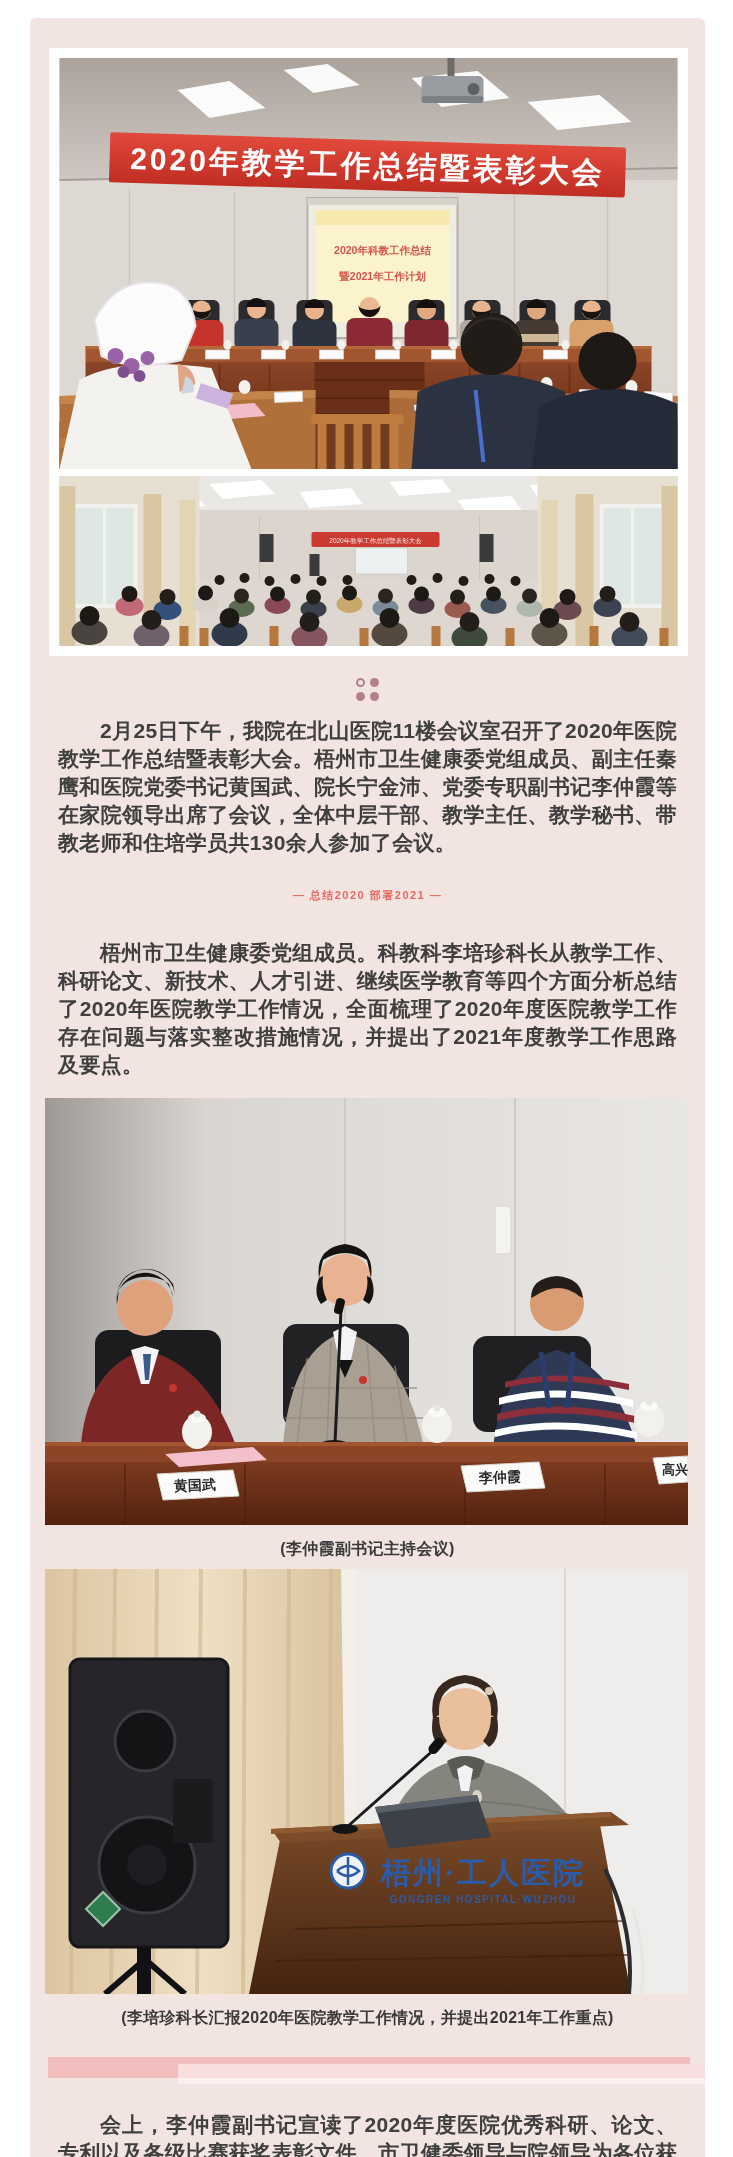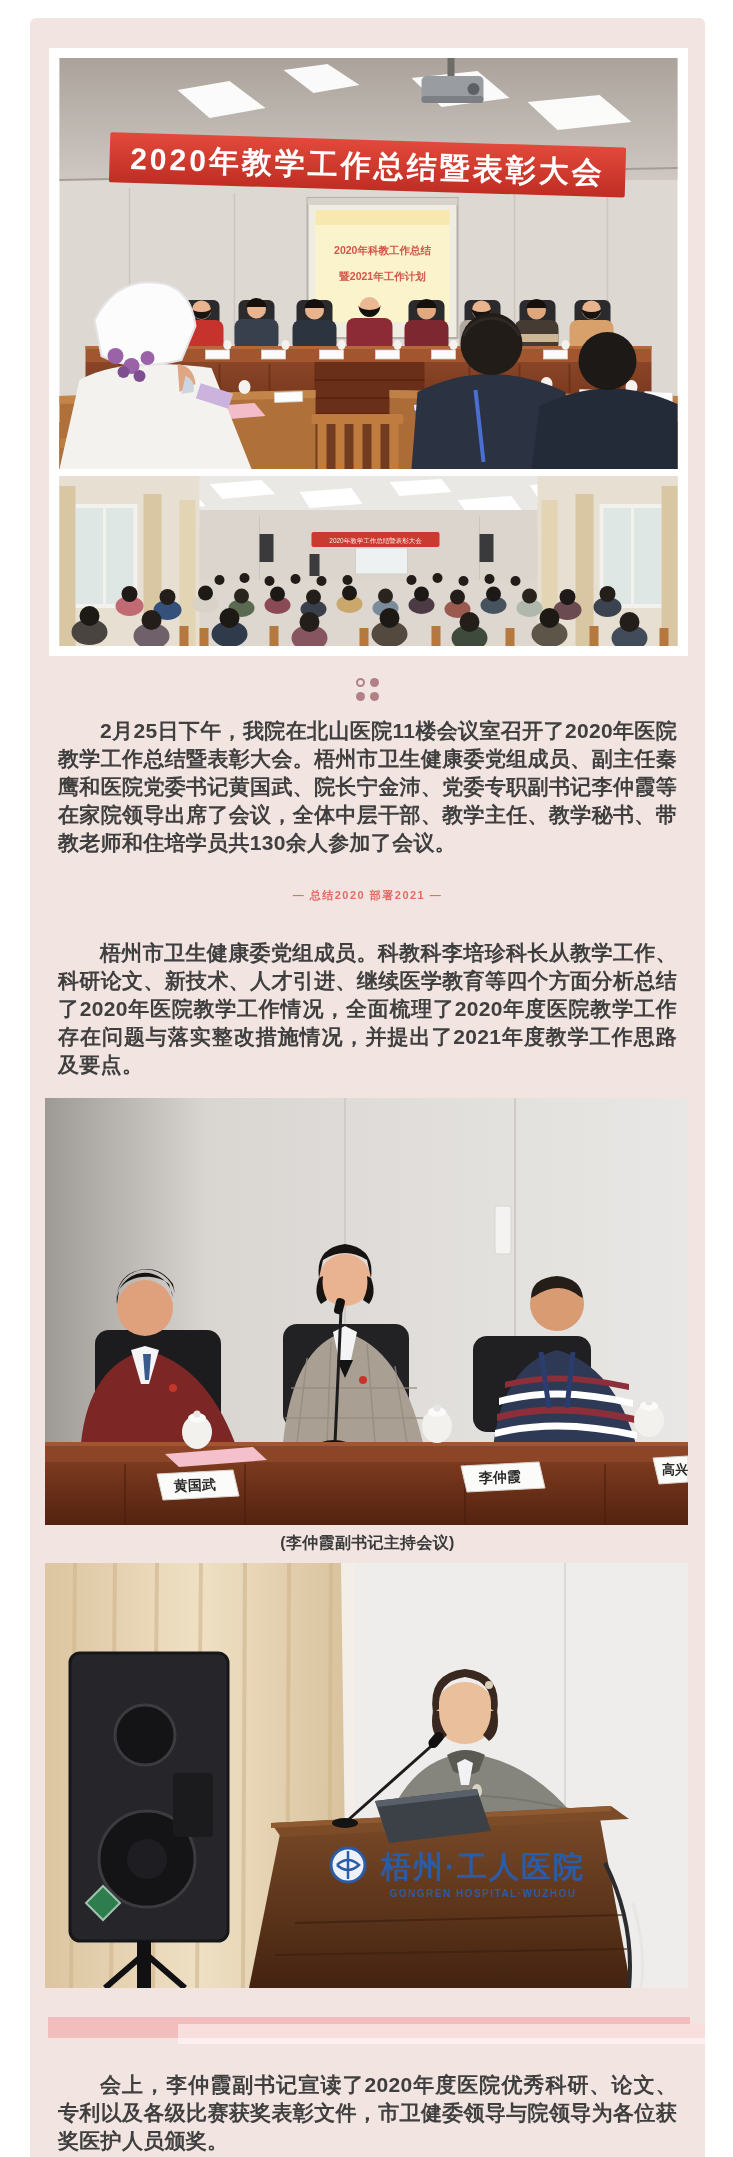--- a/index.html
+++ b/index.html
@@ -21,21 +21,21 @@
   .dot.ring{background:transparent;border:2px solid var(--dot);}
   .para{margin:0 28px;font-size:21px;line-height:28px;font-weight:700;color:var(--ink);text-align:justify;text-indent:2em;letter-spacing:.3px;}
   .para.p1{margin-top:16px;}
   .para.p2{margin-top:30px;}
   .para.p3{margin-top:27px;}
   .heading{margin-top:24px;text-align:center;font-size:11px;line-height:28px;font-weight:700;color:var(--accent);letter-spacing:1.5px;}
   .heading.h2{margin-top:28px;}
   figure{margin:0;}
   .photo3{margin:19px 15px 0;}
   .photo4{margin:0 15px;}
-  .caption{margin-bottom:6px;text-align:center;font-size:16px;line-height:28px;font-weight:700;color:#3a3a3a;letter-spacing:.3px;}
+  .caption{margin-top:6px;margin-bottom:6px;text-align:center;font-size:16px;line-height:28px;font-weight:700;color:#3a3a3a;letter-spacing:.3px;}
   .divider{position:relative;height:27px;margin-top:25px;}
   .bar-dark{position:absolute;left:18px;right:15px;top:0;height:21px;background:#f2bdbd;}
   .bar-light{position:absolute;left:148px;right:0;top:7px;height:14px;background:#f9dede;}
   .bar-faint{position:absolute;left:148px;right:0;top:21px;height:6px;background:#fbf0ef;}
   svg text{font-family:"Liberation Sans", sans-serif;}
 </style>
 </head>
 <body>
 
 <div class="page">
@@ -563,20 +563,21 @@
             </g>
           <polygon points="330,238 432,226 446,268 344,280" fill="#3c4148"></polygon>
           <polygon points="330,238 432,226 434,232 332,244" fill="#596069"></polygon>
           <line x1="302" y1="258" x2="392" y2="178" stroke="#1c1c1c" stroke-width="3"></line>
           <rect x="386" y="168" width="10" height="18" rx="5" transform="rotate(40 391 177)" fill="#111111"></rect>
           <ellipse cx="300" cy="260" rx="13" ry="5" fill="#141414"></ellipse>
           <path d="M560,300 q30,60 24,125" stroke="#2c2c2e" stroke-width="4" fill="none"></path>
           <path d="M588,340 q14,50 8,85" stroke="#e8e6e2" stroke-width="3" fill="none"></path>
         </g>
       </svg>
+      <figcaption class="caption">(李培珍科长汇报2020年医院教学工作情况，并提出2021年工作重点)</figcaption>
     </figure>
 
     <div class="divider">
       <span class="bar-dark"></span>
       <span class="bar-light"></span>
       <span class="bar-faint"></span>
     </div>
 
 
     <p class="para p3">会上，李仲霞副书记宣读了2020年度医院优秀科研、论文、专利以及各级比赛获奖表彰文件，市卫健委领导与院领导为各位获奖医护人员颁奖。</p>

